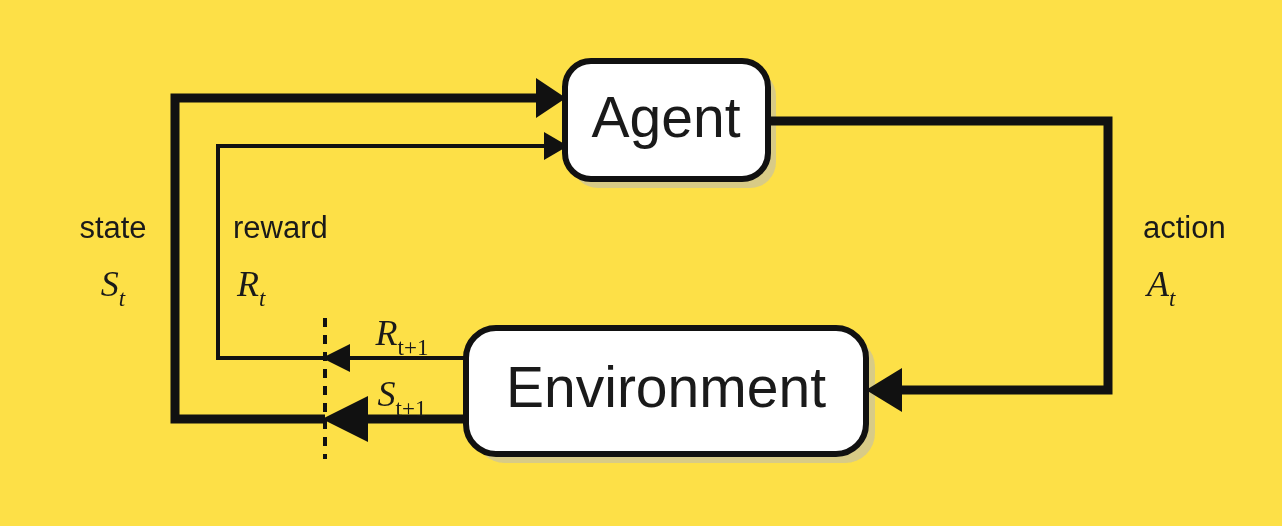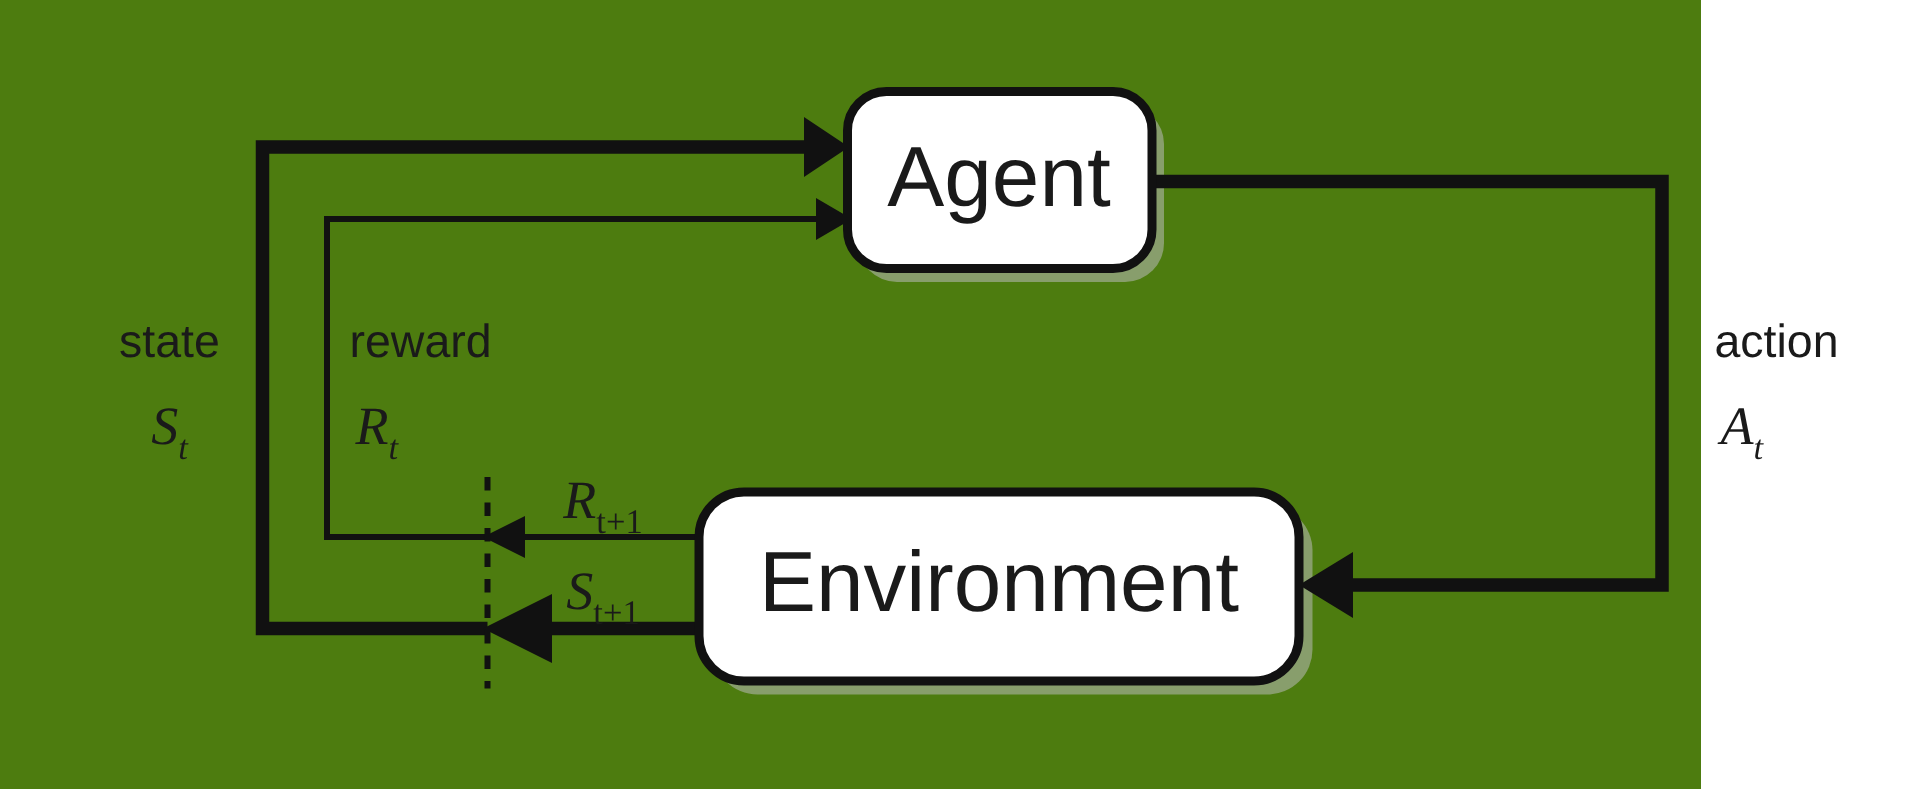--- a/index.html
+++ b/index.html
@@ -9,23 +9,23 @@
     background: #ffffff;
   }
   body {
     width: 1282px;
     height: 526px;
     font-family: "Liberation Sans", sans-serif;
     overflow: hidden;
   }
   #diagram-root {
     position: relative;
-    width: 1134px;
+    width: 1282px;
     height: 526px;
-    background: #4d7c0f;
+    background: #fde047;
   }
   svg#mdp-svg {
     position: absolute;
     left: 0;
     top: 0;
     width: 1282px;
     height: 526px;
     display: block;
   }
   .node-box-rect {

